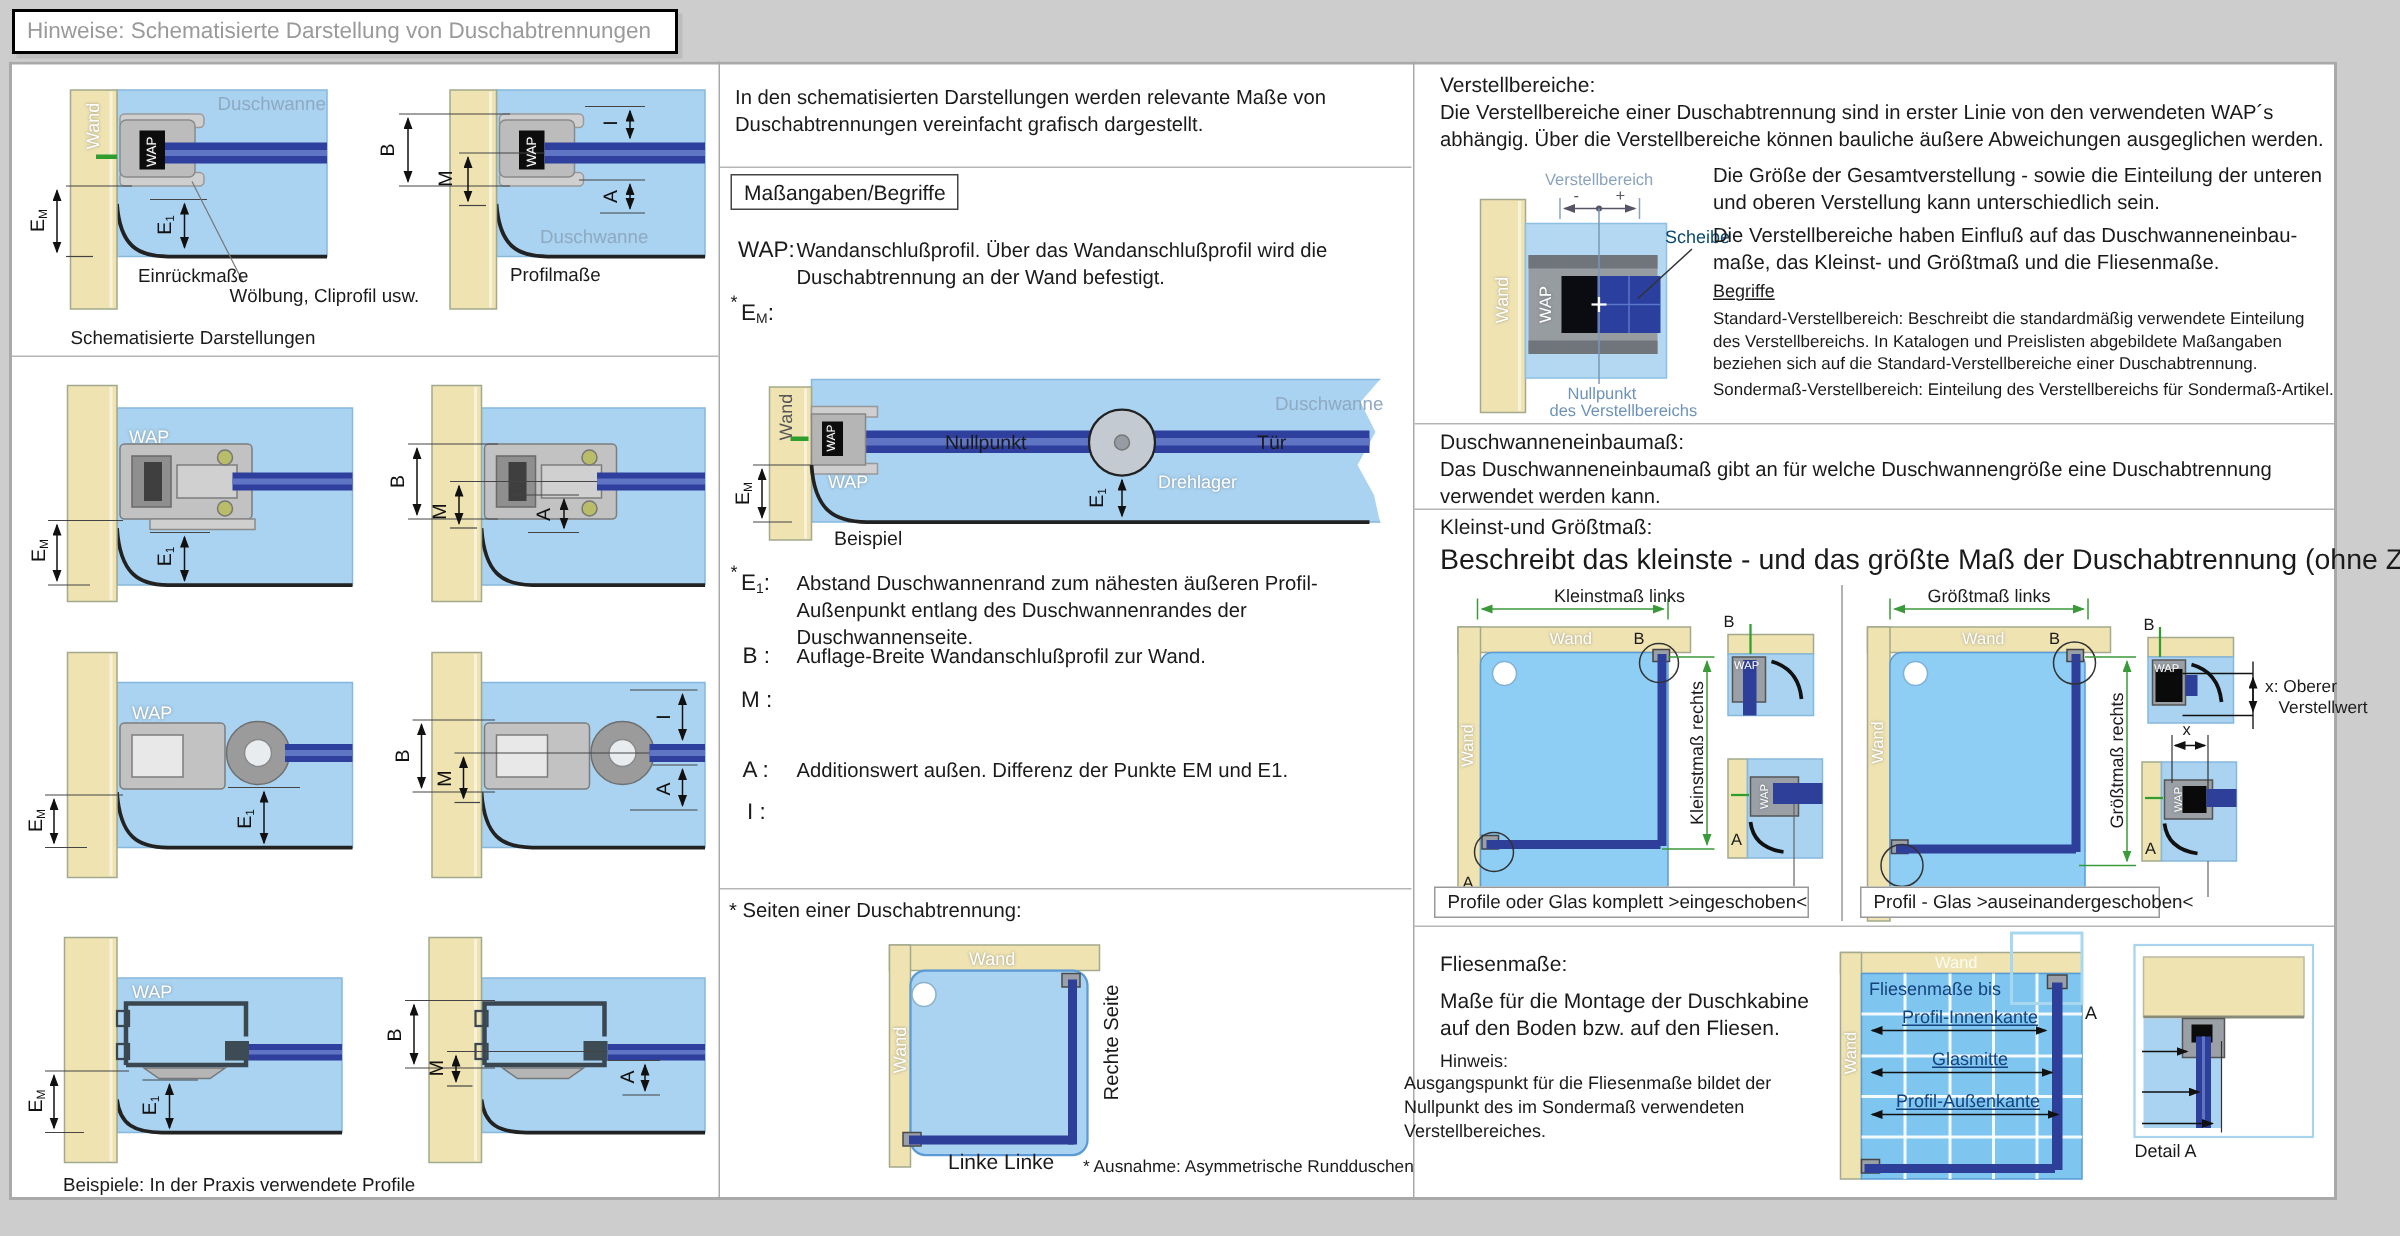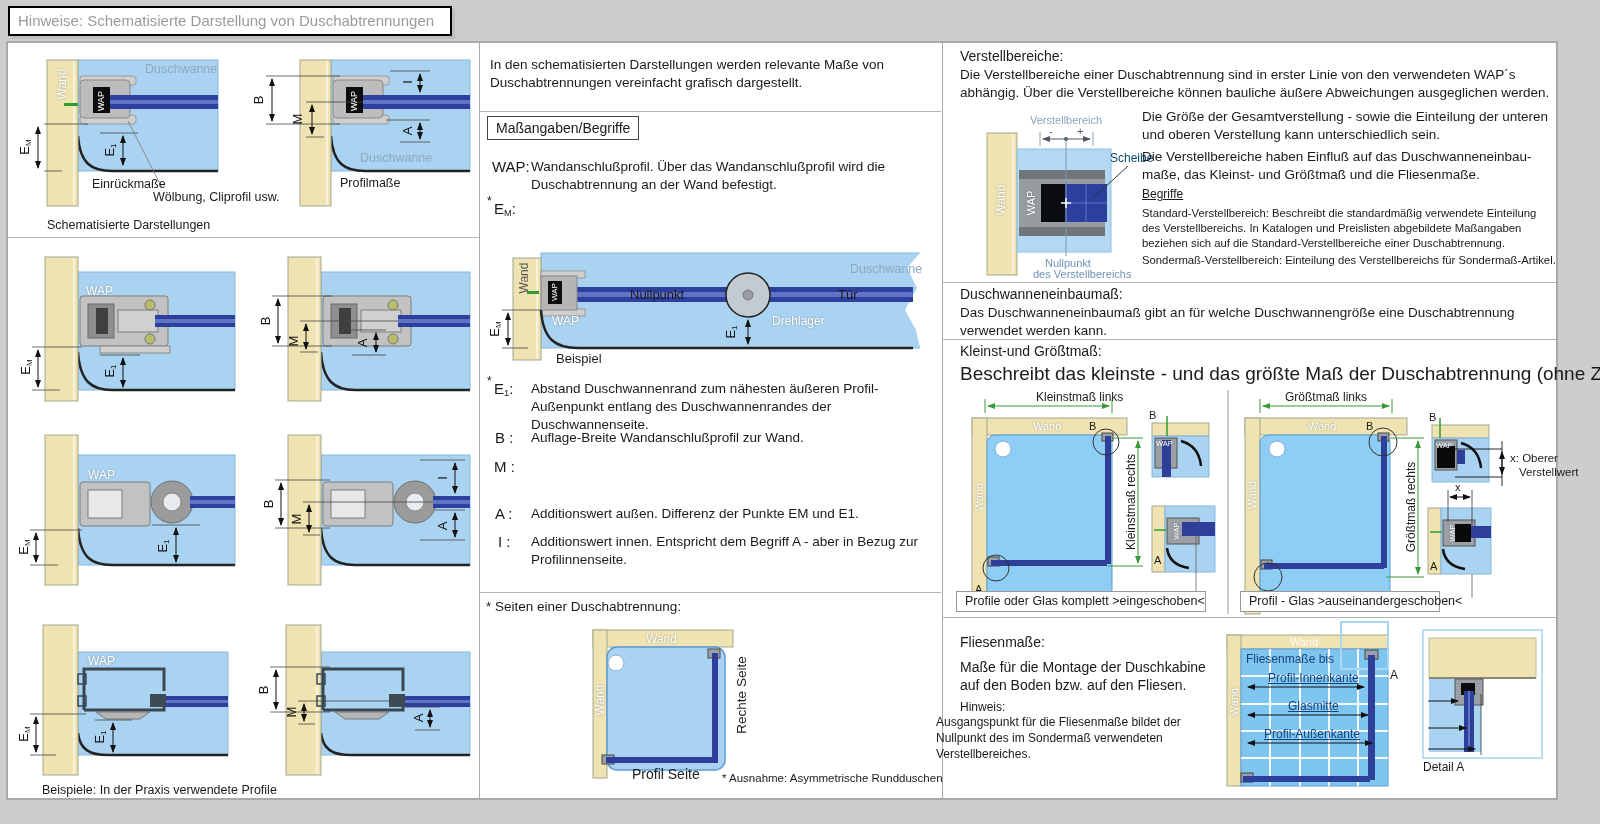--- a/index.html
+++ b/index.html
@@ -456,27 +456,26 @@
   <span class="lb" style="left:487px;top:374px;font-size:12px">*</span>
   <span class="lb" style="left:494px;top:380px;font-size:15px"><span>E</span><span class="sb">1</span><span>:</span></span>
   <div class="tb" style="left:531px;top:380px;width:412px">Abstand Duschwannenrand zum nähesten äußeren Profil-Außenpunkt entlang des Duschwannenrandes der Duschwannenseite.</div>
 
   <span class="lb" style="left:495px;top:429px;font-size:15px">B :</span>
   <div class="tb" style="left:531px;top:429px;width:405px">Auflage-Breite Wandanschlußprofil zur Wand.</div>
   <span class="lb" style="left:494px;top:458px;font-size:15px">M :</span>
   <span class="lb" style="left:495px;top:505px;font-size:15px">A :</span>
   <div class="tb" style="left:531px;top:505px;width:405px">Additionswert außen. Differenz der Punkte EM und E1.</div>
   <span class="lb" style="left:498px;top:533px;font-size:15px">I :</span>
-  <div class="tb" style="left:531px;top:533px;width:400px">Additionswert innen. Entspricht dem Begriff A - aber in Bezug zur Profilinnenseite.</div>
 
   <span class="lb" style="left:486px;top:599px;font-size:13.5px">* Seiten einer Duschabtrennung:</span>
   <span class="lb white s12" style="left:646px;top:632px">Wand</span>
   <span class="rot white s12" style="left:600px;top:700px">Wand</span>
   <span class="rot" style="left:741px;top:695px;font-size:13.5px">Rechte Seite</span>
-  <span class="lb s14" style="left:632px;top:766px">Profil Seite</span>
+  <span class="lb s14" style="left:632px;top:766px">Linke Linke</span>
   <span class="lb s115" style="left:722px;top:772px">* Ausnahme: Asymmetrische Rundduschen</span>
 
   <span class="lb s14" style="left:960px;top:48px">Verstellbereiche:</span>
   <div class="tb" style="left:960px;top:66px;width:606px">Die Verstellbereiche einer Duschabtrennung sind in erster Linie von den verwendeten WAP´s abhängig. Über die Verstellbereiche können bauliche äußere Abweichungen ausgeglichen werden.</div>
   <span class="lb blul s11" style="left:1030px;top:114px">Verstellbereich</span>
   <span class="lb s11" style="left:1049px;top:125px;color:#556">-</span>
   <span class="lb s11" style="left:1077px;top:125px;color:#556">+</span>
   <span class="lb s12" style="left:1110px;top:151px;color:#0c4a6e">Scheibe</span>
   <span class="rot white s12" style="left:1001px;top:200px">Wand</span>
   <span class="rot white s11" style="left:1031px;top:203px">WAP</span>

